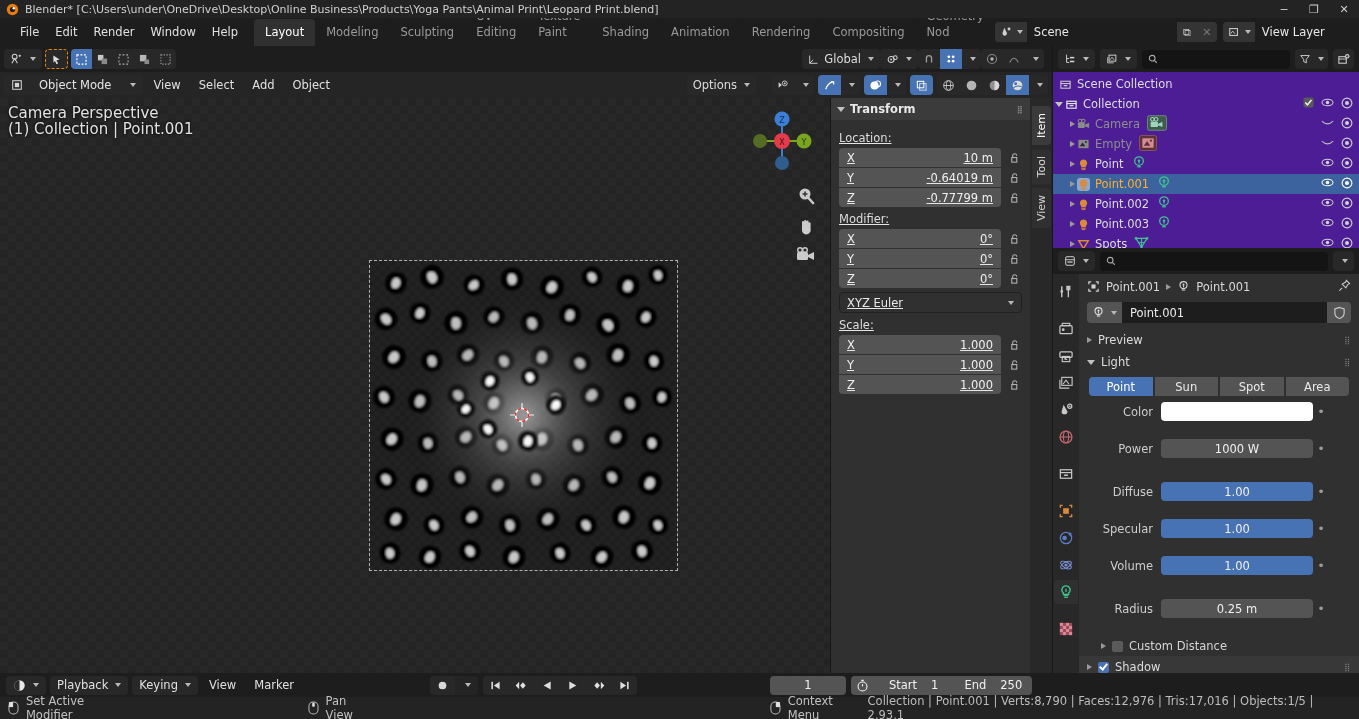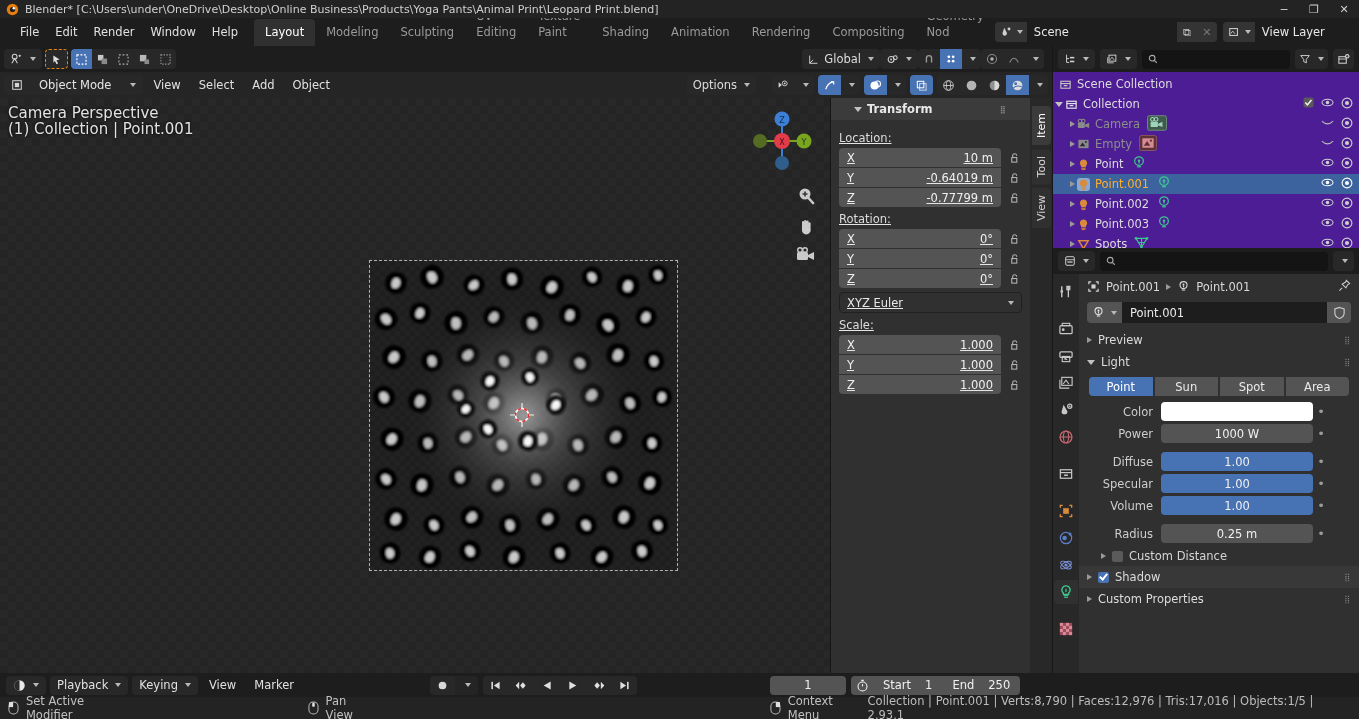--- a/index.html
+++ b/index.html
@@ -89,21 +89,21 @@
 
   
   .gizmo { position:absolute; right:232px; top:5px; width:76px; height:76px; }
   .vp-side-btns { position:absolute; right:232px; top:88px; width:28px;
                   display:flex; flex-direction:column; gap:10px; align-items:center; }
   .vp-side-btns svg { opacity:.85; }
 
   
   .npanel { position:absolute; right:22px; top:0; width:200px; height:575px;
             background:#303030; border-left:1px solid #161616; }
-  .np-head { height:22px; display:flex; align-items:center; gap:5px; padding:0 23px;
+  .np-head { height:22px; display:flex; align-items:center; gap:5px; padding:0 6px;
              background:#3b3b3b; color:#e8e8e8; font-size:11.5px; font-weight:bold; }
   .np-body { padding:6px 8px 0 8px;text-decoration:underline; }
   .np-label { font-size:11.5px; color:#dcdcdc; margin:5px 0 3px; }
   .row { display:flex; align-items:center; gap:6px; margin-bottom:1px; }
   .numfield { flex:1; height:19px; background:#545454; border-radius:3px;
               display:flex; align-items:center; justify-content:space-between;
               padding:0 8px; font-size:11.5px; color:#f0f0f0; }
   .numfield .k { color:#f0f0f0; }
   .numfield.first { border-radius:4px 4px 0 0; }
   .numfield.mid { border-radius:0; }
@@ -157,21 +157,21 @@
   .panel-head { height:22px; display:flex; align-items:center; gap:6px; padding:0 8px;
                 font-size:11.5px; color:#dcdcdc; }
   .panel-head.raised { background:#383838; }
   .dots { margin-left:auto; color:#808080; letter-spacing:1px; font-size:8px; }
   .lighttype { display:flex; gap:2px; padding:4px 10px 6px; }
   .lighttype > div { flex:1; height:19px; background:#545454; display:flex; align-items:center;
                      justify-content:center; font-size:11.5px; color:#eaeaea; }
   .lighttype > div:first-child { border-radius:4px 0 0 4px; }
   .lighttype > div:last-child { border-radius:0 4px 4px 0; }
   .lighttype > div.on { background:#4772b3; color:#fff; }
-  .prow { display:flex; align-items:center; margin-bottom:3px; padding:0 6px 0 0; }
+  .prow { display:flex; align-items:center; margin-bottom:18px; padding:0 6px 0 0; }
   .prow .plabel { width:82px; text-align:right; padding-right:8px; font-size:11.5px; color:#cdcdcd; }
   .pval { width:152px; height:19px; border-radius:4px; background:#545454;
           display:flex; align-items:center; justify-content:center; font-size:11.5px; color:#f0f0f0; }
   .pval.blue { background:#4772b3; }
   .pval.white { background:#ffffff; }
   .anim-dot { width:16px; display:flex; align-items:center; justify-content:center;
               color:#9a9a9a; font-size:13px; line-height:8px; }
   .subrow { display:flex; align-items:center; gap:6px; padding:3px 0 3px 22px; font-size:11.5px; color:#d4d4d4; }
   .ckbox { width:11px; height:11px; border-radius:2px; background:#5a5a5a; }
   .ckbox.on { background:#4772b3; position:relative; }
@@ -182,21 +182,21 @@
   .timeline { position:absolute; top:673px; left:0; width:1359px; height:24px; background:#1d1d1d;
               display:flex; align-items:center; gap:4px; padding:0 6px; }
   .tl-btn { height:19px; display:flex; align-items:center; gap:4px; padding:0 7px;
             background:#282828; border-radius:4px; font-size:11.5px; color:#e0e0e0; }
   .tl-btn.flat { background:transparent; }
   .tl-group { display:flex; background:#282828; border-radius:4px; overflow:hidden; }
   .tl-group > div { height:19px; display:flex; align-items:center; justify-content:center;
                     padding:0 7px; color:#e0e0e0; }
   .frame-field { width:76px; height:19px; background:#545454; border-radius:4px;
                  display:flex; align-items:center; justify-content:center; font-size:11.5px; color:#f0f0f0; }
-  .se-group { display:flex; background:#545454; border-radius:4px; height:19px; }
+  .se-group { display:flex; background:#545454; border-radius:4px; height:19px;gap:6px; }
   .se-group .icn { width:22px; display:flex; align-items:center; justify-content:center; }
   .se-cell { display:flex; align-items:center; gap:14px; padding:0 10px; height:19px; font-size:11.5px; color:#f0f0f0; }
 
   
   .statusbar { position:absolute; top:697px; left:0; width:1359px; height:22px; background:#232323;
                display:flex; align-items:center; font-size:11.5px; color:#c2c2c2; padding:0 8px; }
   .sb-item { display:flex; align-items:center; gap:7px; }
   .sb-right { margin-left:auto; color:#bcbcbc; }
   .sb-gap1 { width:175px; } .sb-gap2 { width:395px; }
 </style>
@@ -643,21 +643,21 @@
                 <span>-0.77799 m</span>
               </div>
               <div class="lockbox">
                   <svg width="11" height="12" viewBox="0 0 12 13">
                     <path d="M4 6 L4 4 a2.2 2.2 0 0 1 4.4 0" fill="none" stroke="#b0b0b0" stroke-width="1.2"></path>
                     <rect x="3" y="6" width="5.5" height="5" fill="none" stroke="#b0b0b0" stroke-width="1.2"></rect>
                   </svg>
                 </div>
             </div>
 
-            <div class="np-label">Rotation:</div>
+            <div class="np-label">Modifier:</div>
             <div class="row">
               <div class="numfield first">
                 <span class="k">X</span>
                 <span>0°</span>
               </div>
               <div class="lockbox">
                   <svg width="11" height="12" viewBox="0 0 12 13">
                     <path d="M4 6 L4 4 a2.2 2.2 0 0 1 4.4 0" fill="none" stroke="#b0b0b0" stroke-width="1.2"></path>
                     <rect x="3" y="6" width="5.5" height="5" fill="none" stroke="#b0b0b0" stroke-width="1.2"></rect>
                   </svg>

